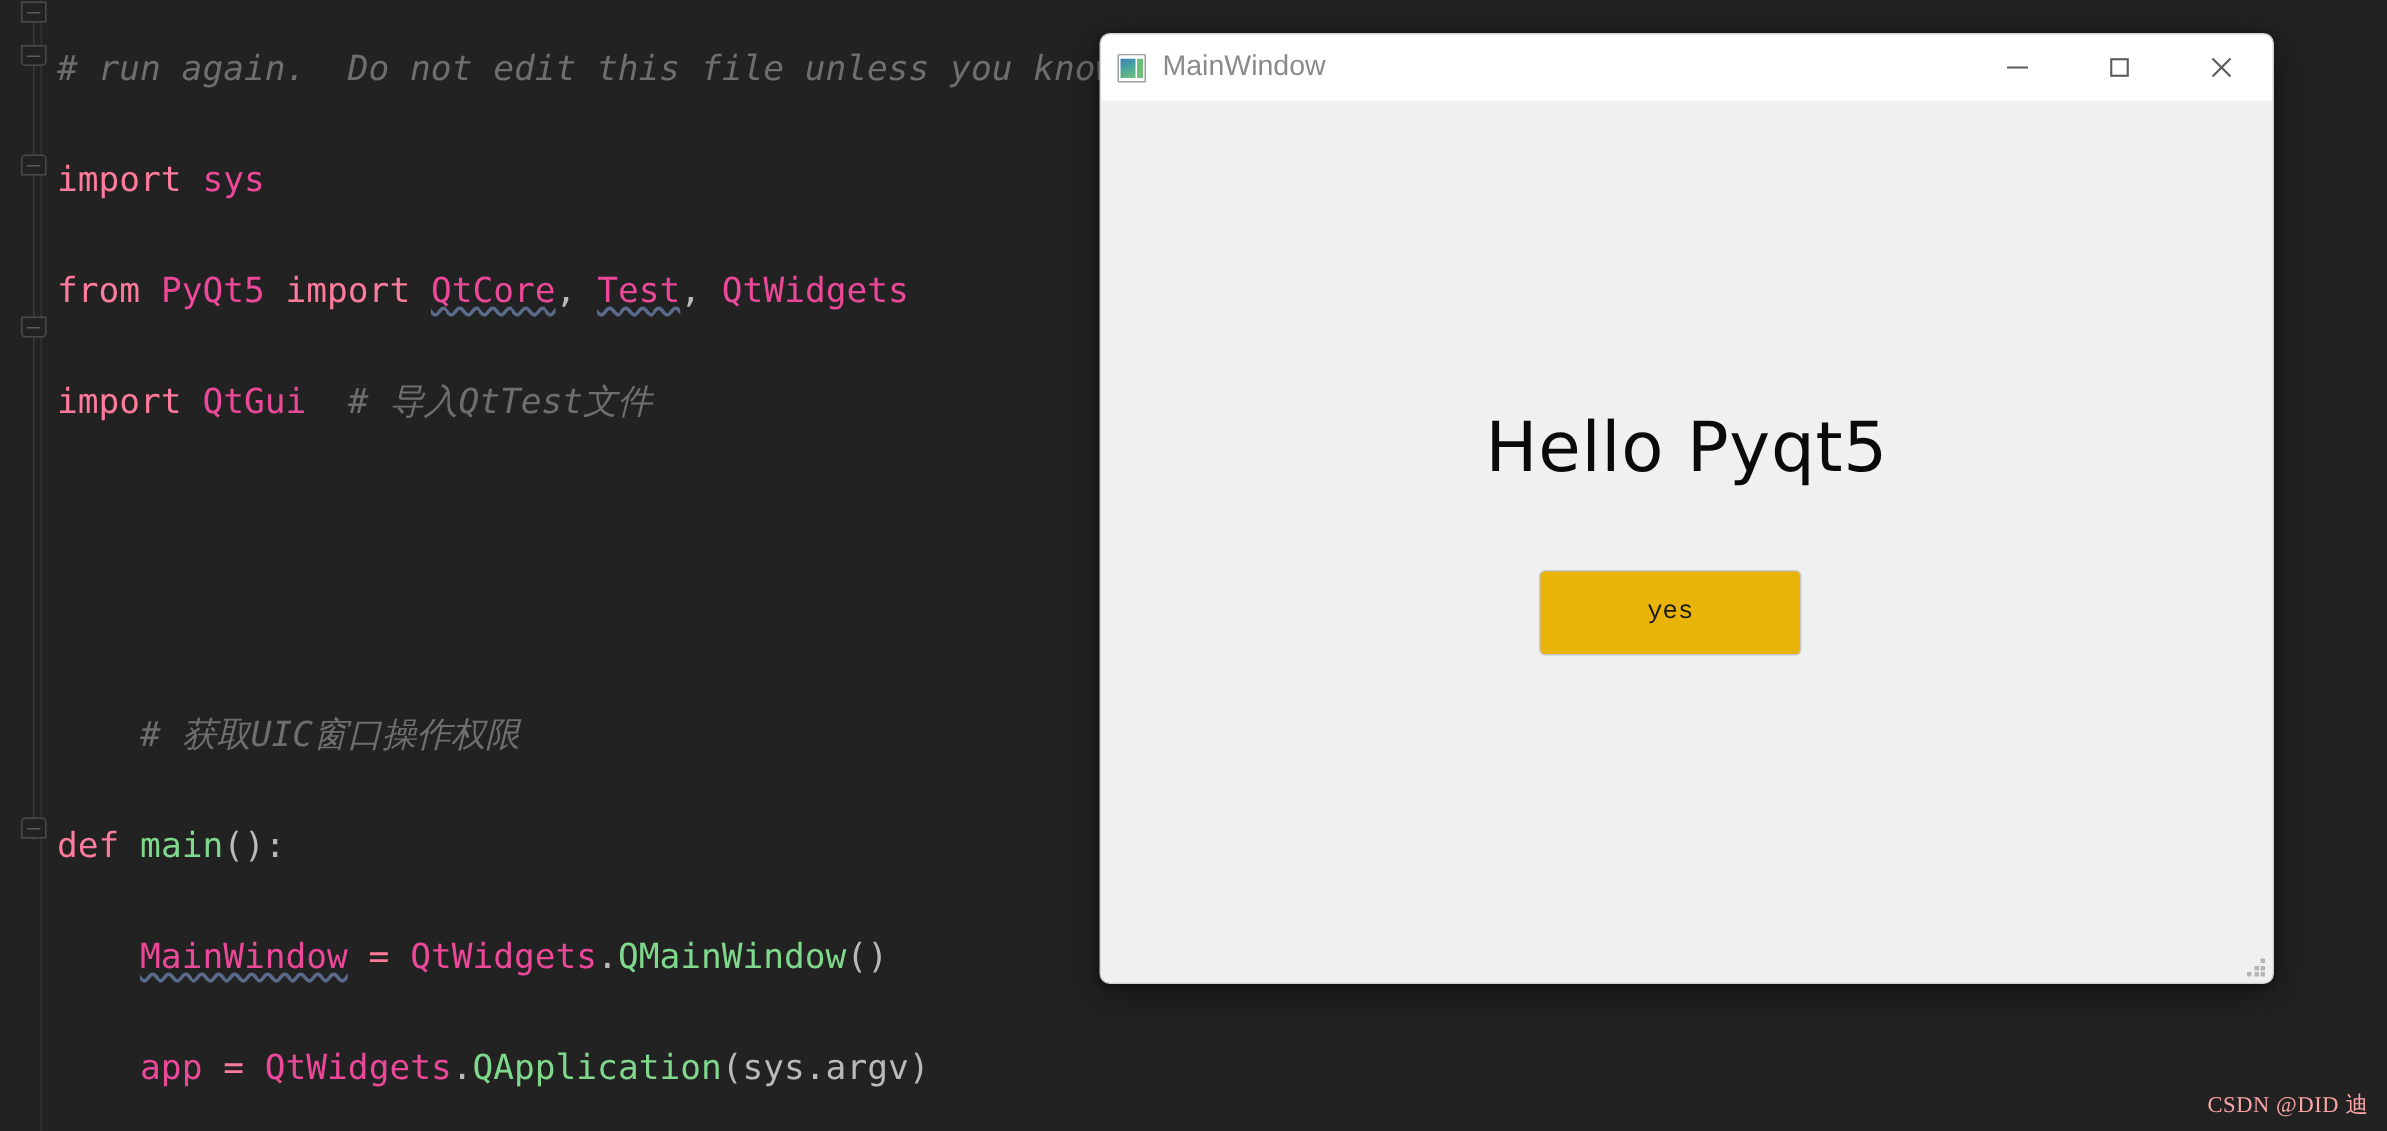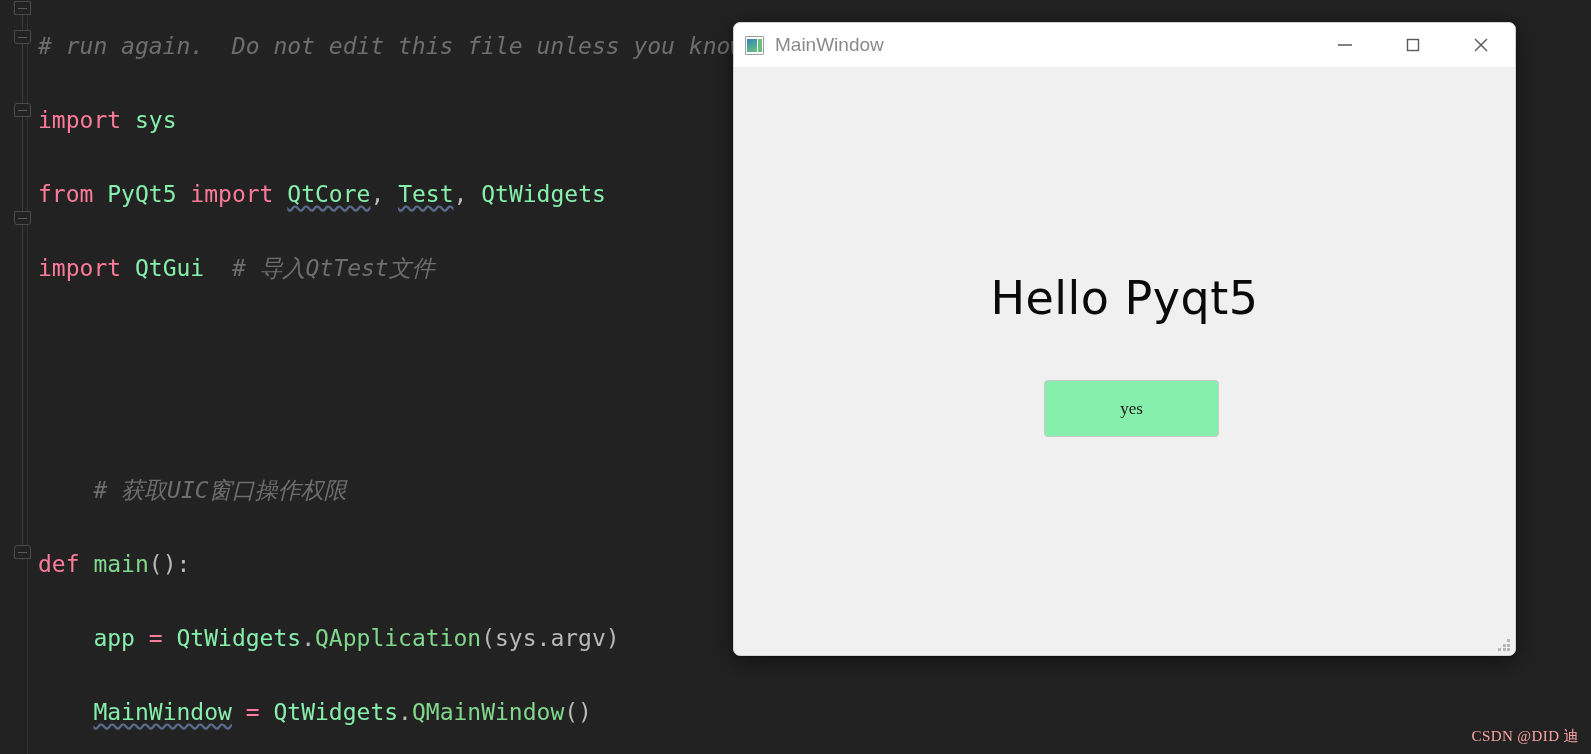--- a/index.html
+++ b/index.html
@@ -70,21 +70,21 @@
     left: 38px; top: -9px;
     font-family: "DejaVu Sans Mono", monospace;
     font-size: 23px;
     line-height: 37px;
     white-space: pre;
     color: #e8e8e8;
     letter-spacing: 0px;
   }
   .ln { display: block; height: 37px; }
   .kw   { color: #ff7b9c; }
-  .id   { color: #86efac; }
+  .id   { color: #ec4899; }
   .fn   { color: #80d88c; }
   .cm   { color: #6e6e6e; font-style: italic; }
   .pn   { color: #b9b9b9; }
   .op   { color: #ff7b9c; }
   .squig {
     text-decoration: underline wavy #5a6a8a;
     text-decoration-skip-ink: none;
     text-underline-offset: 3px;
   }
 
@@ -166,32 +166,32 @@
     top: 192px;
     text-align: center;
     font-family: "DejaVu Sans", sans-serif;
     font-size: 46px;
     font-weight: 400;
     color: #0a0a0a;
     letter-spacing: 0.5px;
   }
   #yes-button {
     position: absolute;
-    left: 310px;
+    left: 292px;
     top: 301px;
     width: 175px;
     height: 57px;
-    background: #86efac;
+    background: #eab308;
     border: 1px solid #c8c8c8;
     border-radius: 4px;
     box-sizing: border-box;
     display: flex;
     align-items: center;
     justify-content: center;
-    font-family: Liberation Serif, serif;
+    font-family: Liberation Mono, monospace;
     font-size: 17px;
     color: #1a1a1a;
     cursor: default;
   }
   #resize-grip {
     position: absolute;
     right: 4px; bottom: 3px;
     width: 13px; height: 13px;
   }
   #resize-grip i {
@@ -229,22 +229,22 @@
 
   <div id="code">
 <span class="ln"><span class="cm"># run again.  Do not edit this file unless you know what you are doing.</span></span>
 <span class="ln"><span class="kw">import</span> <span class="id">sys</span></span>
 <span class="ln"><span class="kw">from</span> <span class="id">PyQt5</span> <span class="kw">import</span> <span class="id squig">QtCore</span><span class="pn">,</span> <span class="id squig">Test</span><span class="pn">,</span> <span class="id">QtWidgets</span></span>
 <span class="ln"><span class="kw">import</span> <span class="id">QtGui</span>  <span class="cm"># 导入QtTest文件</span></span>
 <span class="ln"> </span>
 <span class="ln"> </span>
 <span class="ln">    <span class="cm"># 获取UIC窗口操作权限</span></span>
 <span class="ln"><span class="kw">def</span> <span class="fn">main</span><span class="pn">():</span></span>
+<span class="ln">    <span class="id squig">MainWindow</span> <span class="op">=</span> <span class="id">QtWidgets</span><span class="pn">.</span><span class="fn">QMainWindow</span><span class="pn">()</span></span>
 <span class="ln">    <span class="id">app</span> <span class="op">=</span> <span class="id">QtWidgets</span><span class="pn">.</span><span class="fn">QApplication</span><span class="pn">(sys.argv)</span></span>
-<span class="ln">    <span class="id squig">MainWindow</span> <span class="op">=</span> <span class="id">QtWidgets</span><span class="pn">.</span><span class="fn">QMainWindow</span><span class="pn">()</span></span>
 
 
 
 
 
 
 
 
 
 

